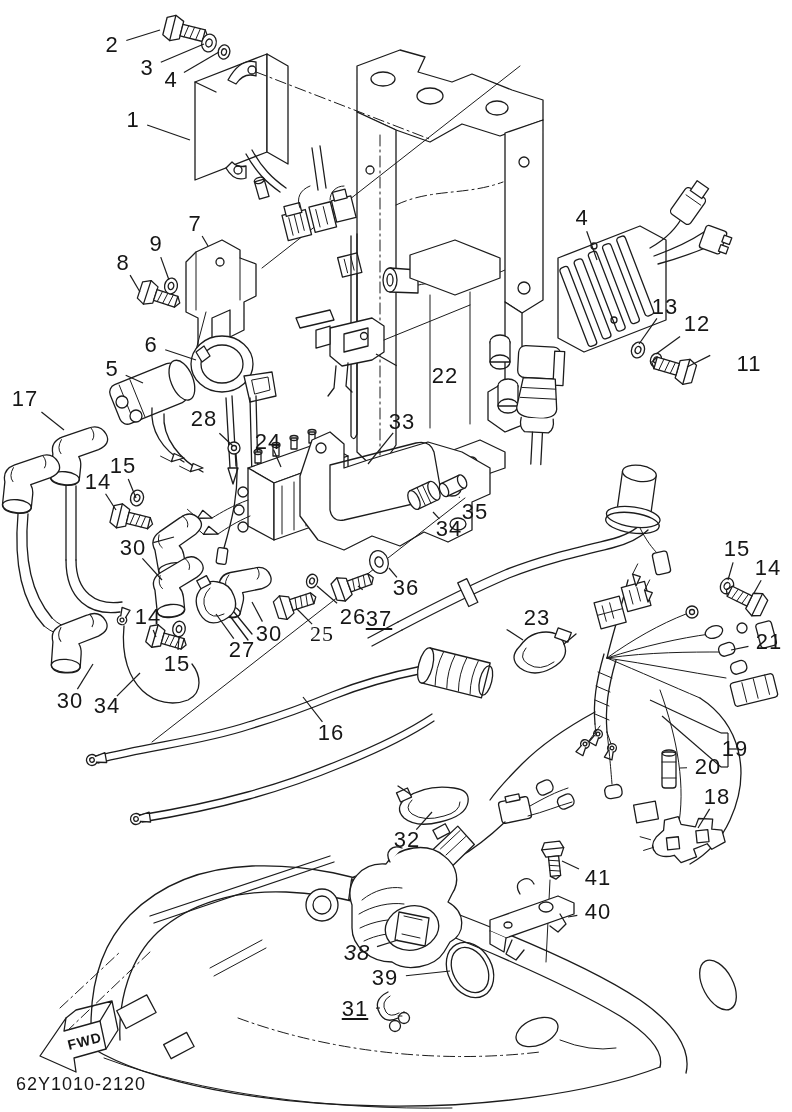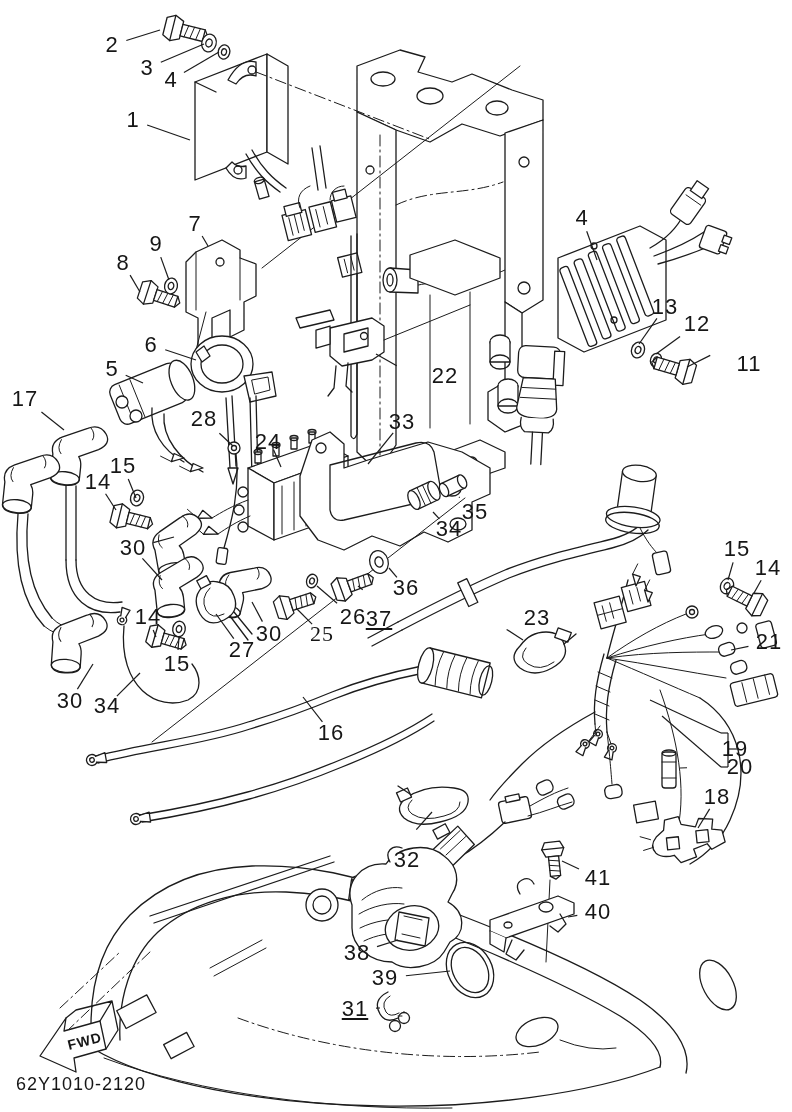--- a/index.html
+++ b/index.html
@@ -575,23 +575,23 @@
       <div class="callout" style="left: 148px; top: 617px;">14</div>
       <div class="callout" style="left: 177px; top: 664px;">15</div>
       <div class="callout" style="left: 70px; top: 701px;">30</div>
       <div class="callout" style="left: 107px; top: 706px;">34</div>
       <div class="callout" style="left: 331px; top: 733px;">16</div>
       <div class="callout" style="left: 489px; top: 618px; margin-left: 48px;">23</div>
       <div class="callout" style="left: 737px; top: 549px;">15</div>
       <div class="callout" style="left: 768px; top: 568px;">14</div>
       <div class="callout" style="left: 769px; top: 642px;">21</div>
       <div class="callout" style="left: 735px; top: 749px;">19</div>
-      <div class="callout" style="left: 740px; top: 767px;">20</div>
+      <div class="callout" style="left: 708px; top: 767px;">20</div>
       <div class="callout" style="left: 717px; top: 797px;">18</div>
-      <div class="callout" style="left: 407px; top: 840px; margin-top: 20px;">32</div>
+      <div class="callout" style="left: 407px; top: 840px;">32</div>
       <div class="callout" style="left: 598px; top: 878px;">41</div>
       <div class="callout" style="left: 598px; top: 912px;">40</div>
-      <div class="callout" style="left: 357px; top: 953px;">38</div>
+      <div class="callout" style="left: 357px; top: 953px; font-style: italic;">38</div>
       <div class="callout" style="left: 385px; top: 978px;">39</div>
       <div class="callout" style="left: 355px; top: 1009px; text-decoration: underline;">31</div>
     </div>
 
 </div>
 
 </body></html>

